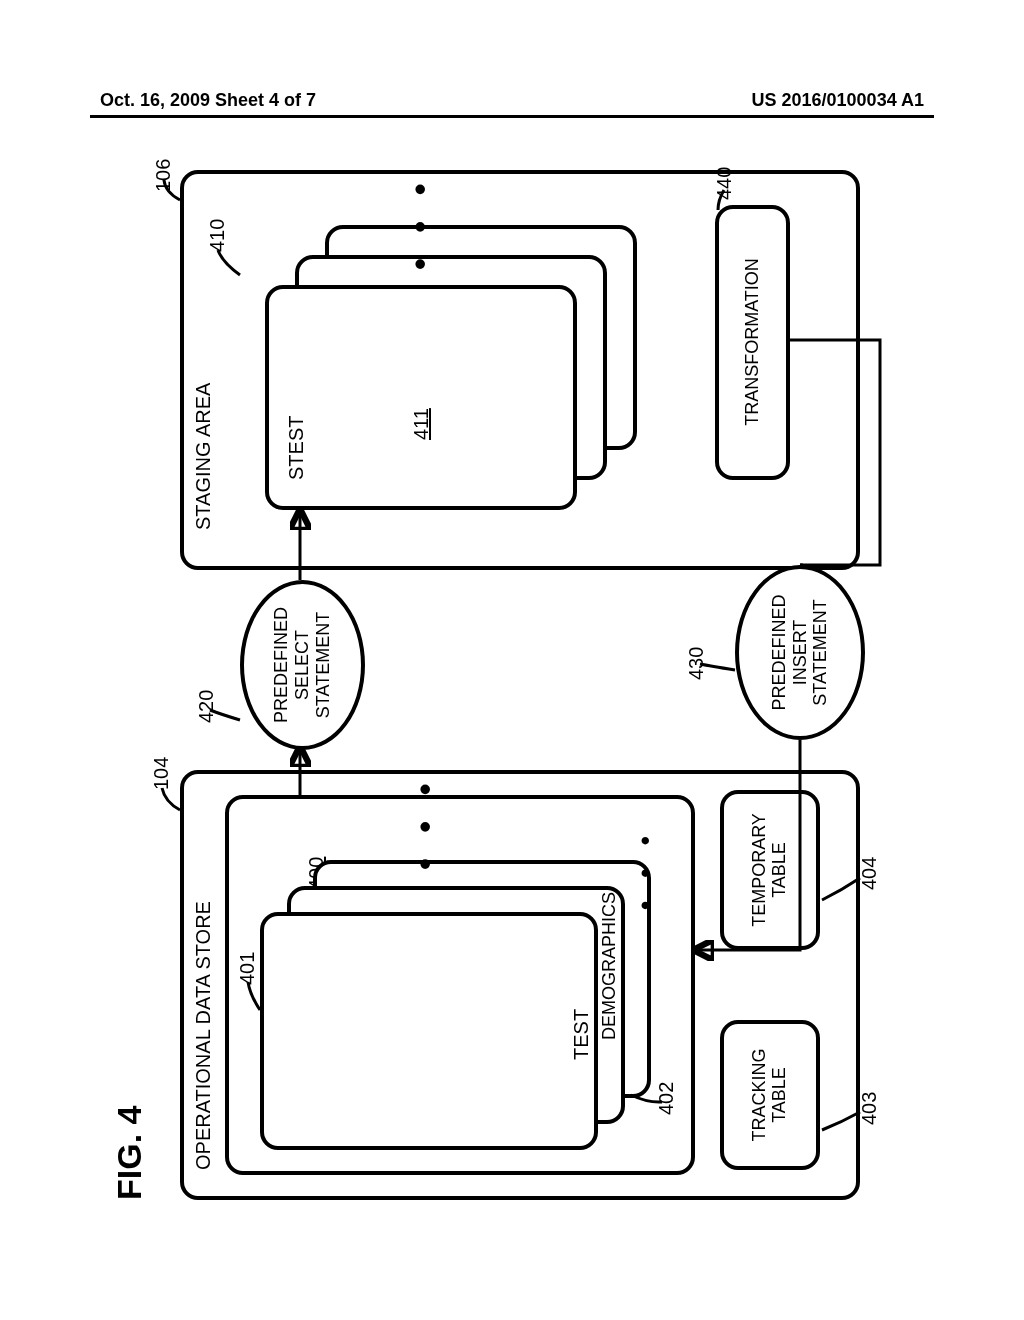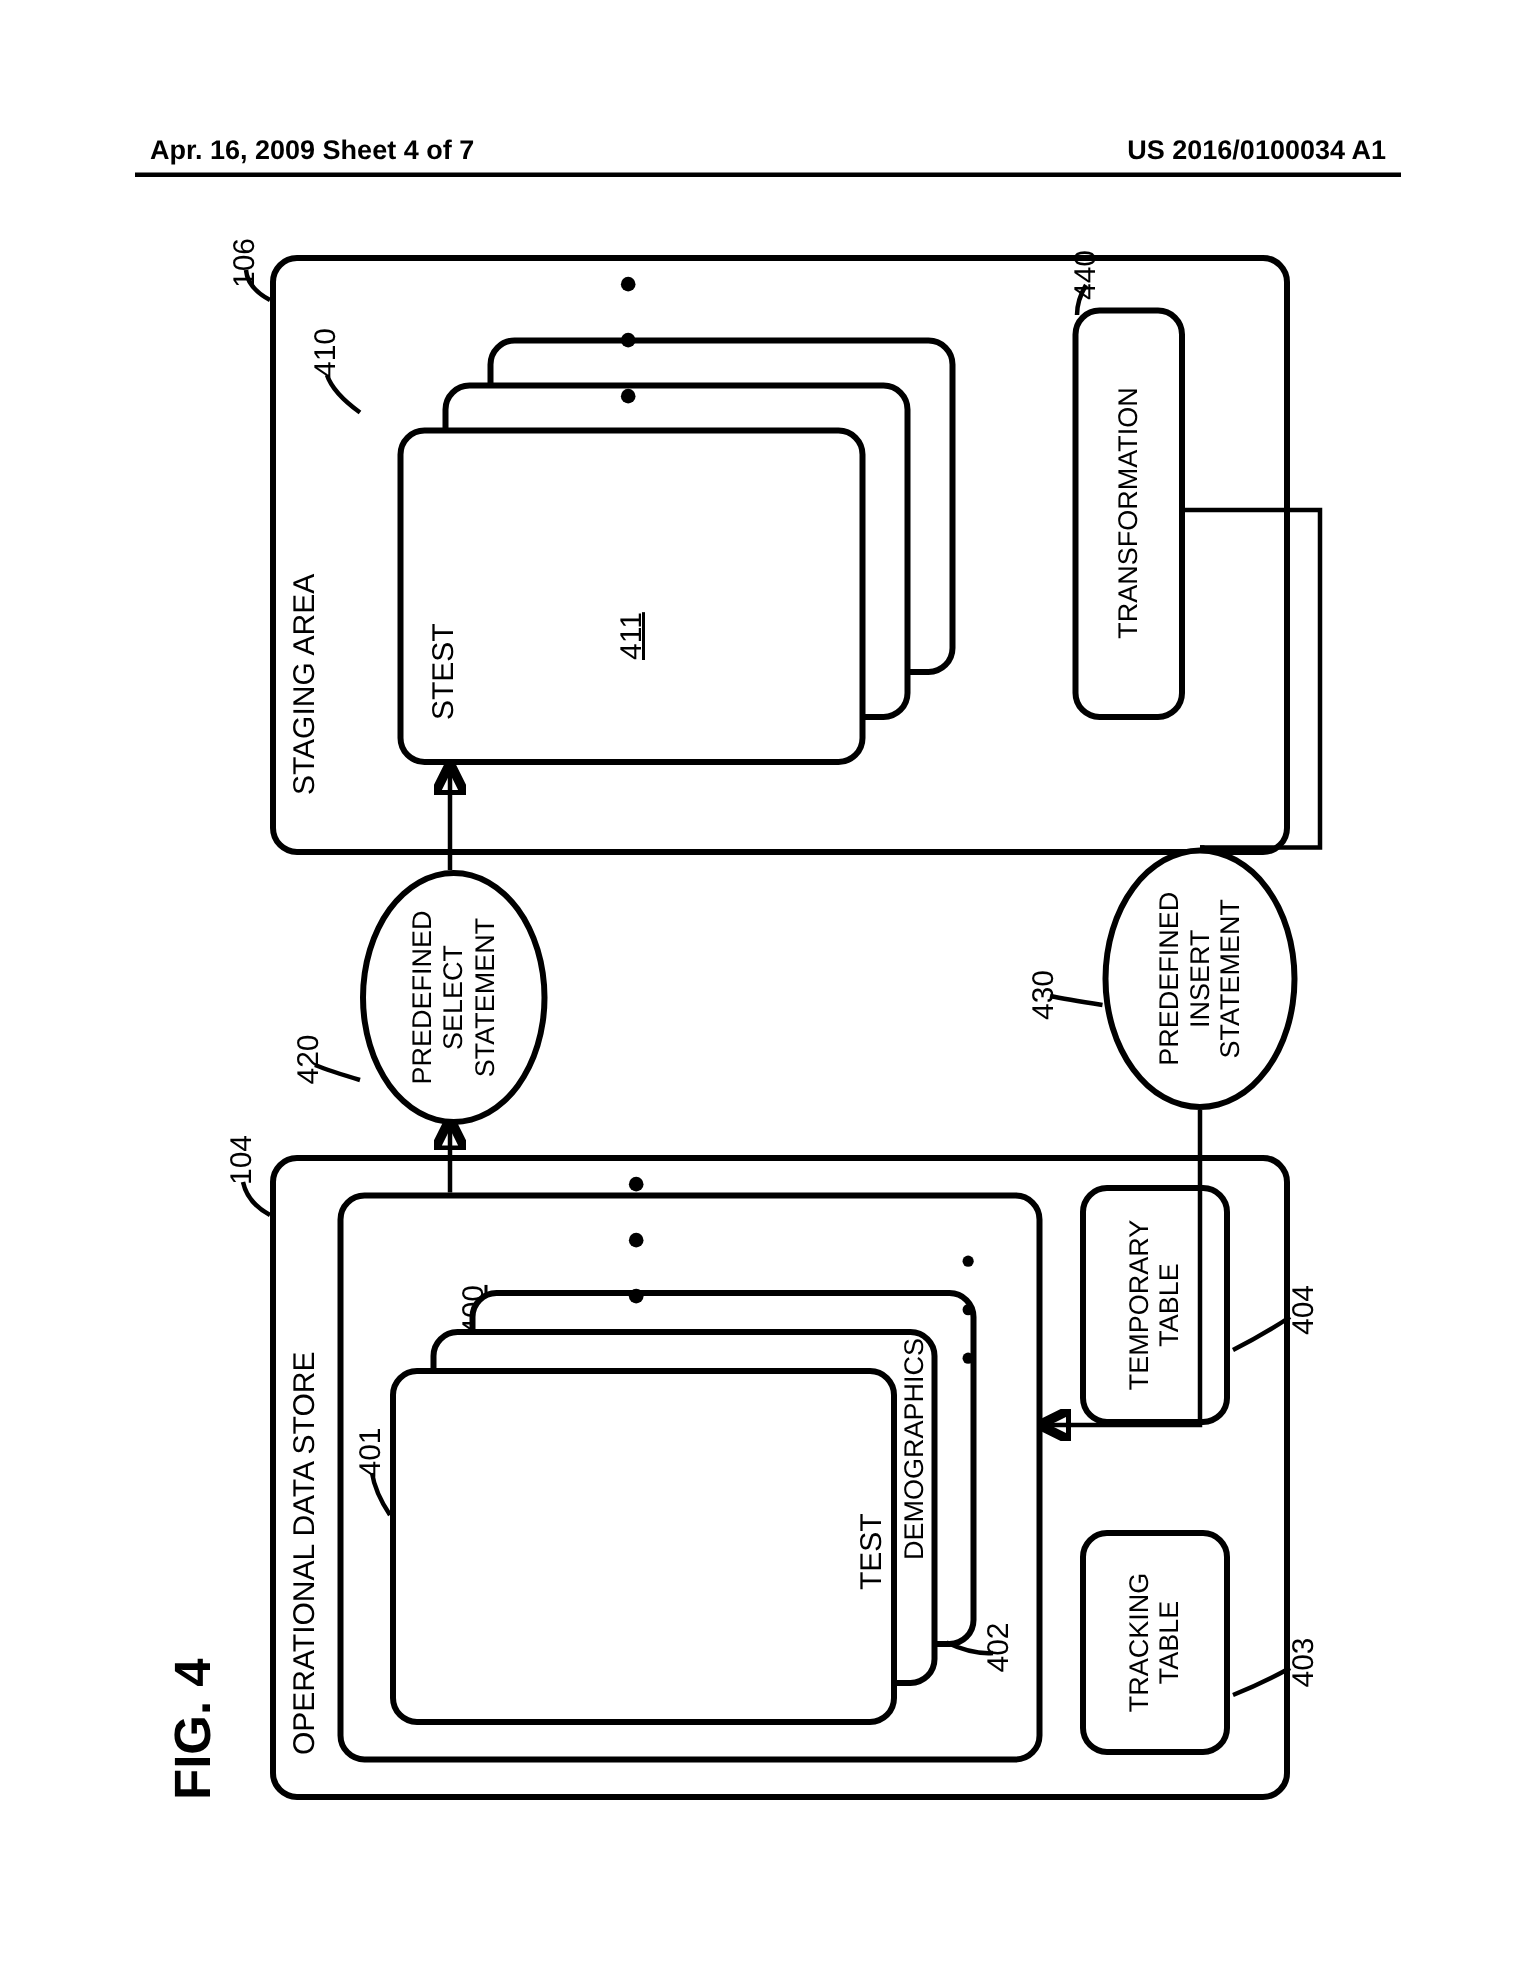--- a/index.html
+++ b/index.html
@@ -106,21 +106,21 @@
     font-size: 34px;
     letter-spacing: 8px;
     font-weight: bold;
   }
 </style>
 </head>
 <body>
 
 <div class="page">
   <div class="header">
-    <span>Apr. 16, 2009  Sheet 4 of 7</span>
+    <span>Oct. 16, 2009  Sheet 4 of 7</span>
     <span>US 2016/0100034 A1</span>
   </div>
   <div class="header-rule"></div>
 
   <div class="rotated">
     <div class="diagram">
 
       <div class="fig-label" style="left:10px; top:0px;">FIG. 4</div>
 
       <div class="rbox" style="left:10px; top:70px; width:430px; height:680px;"></div>

